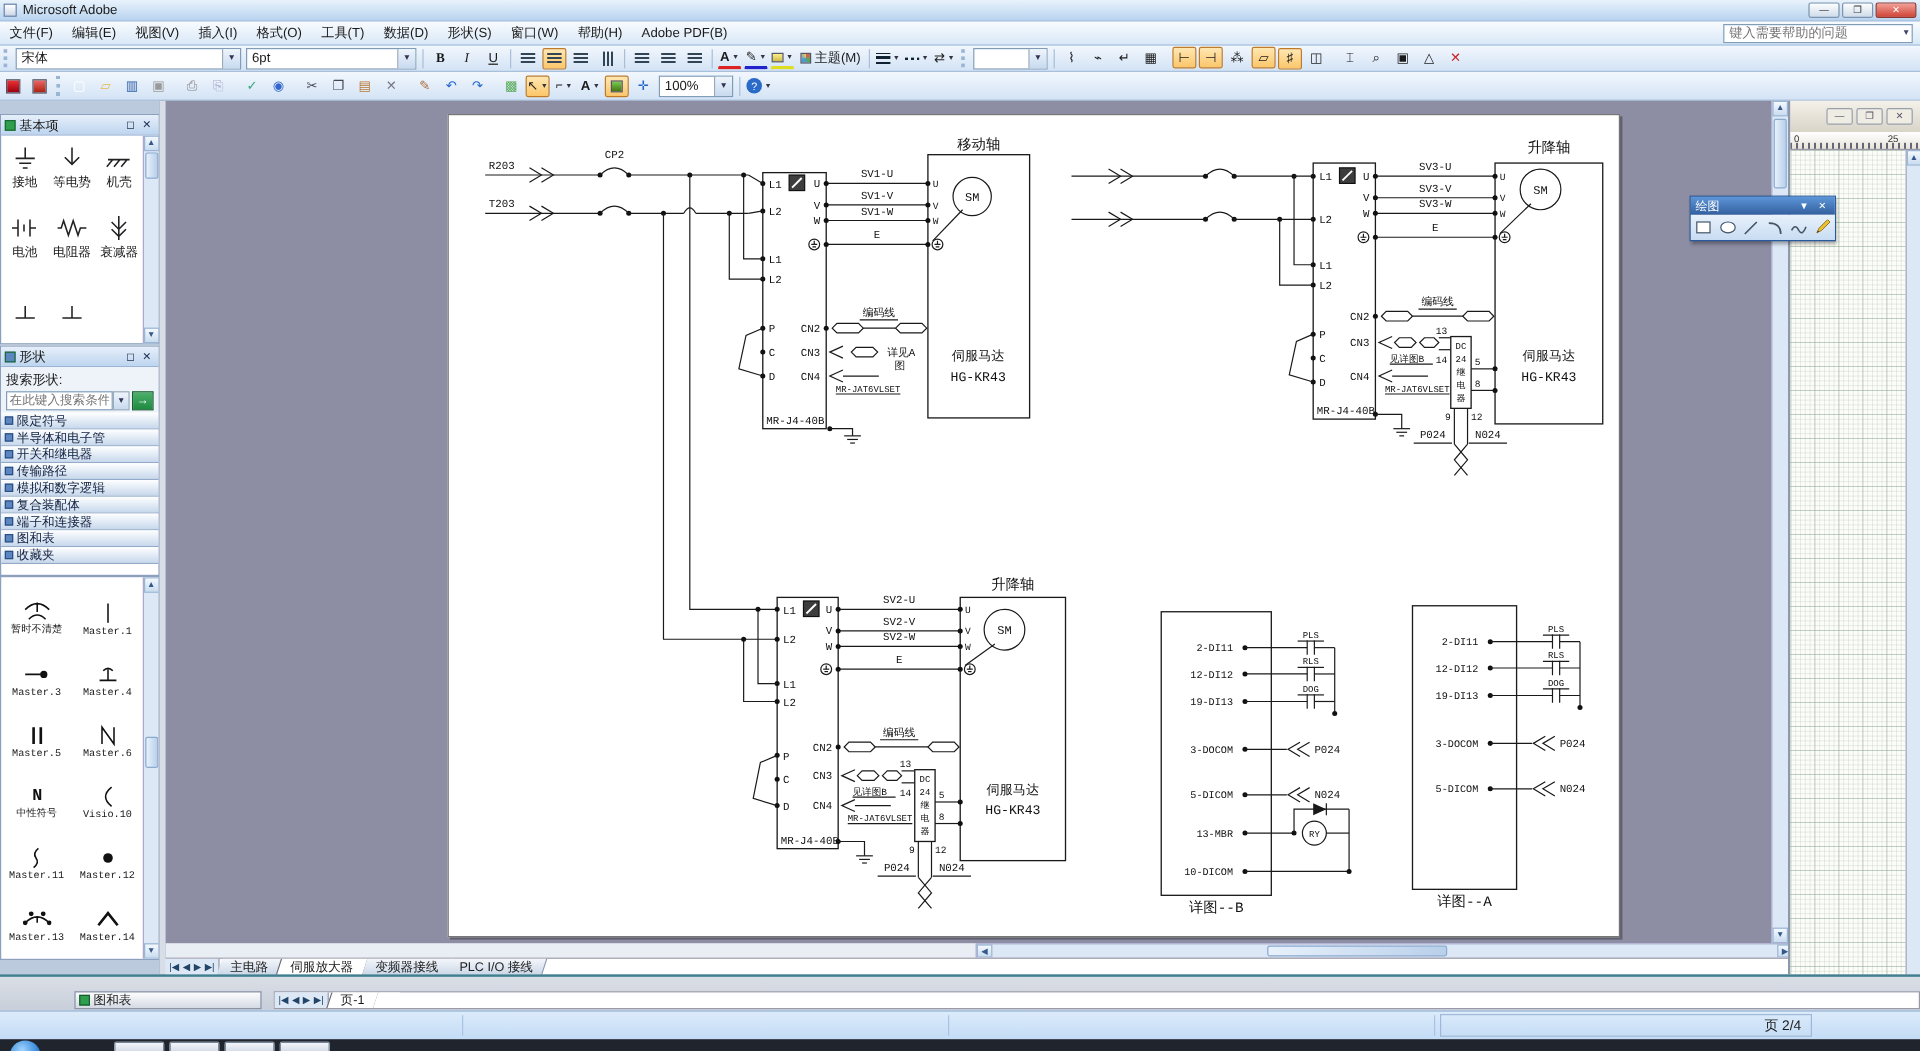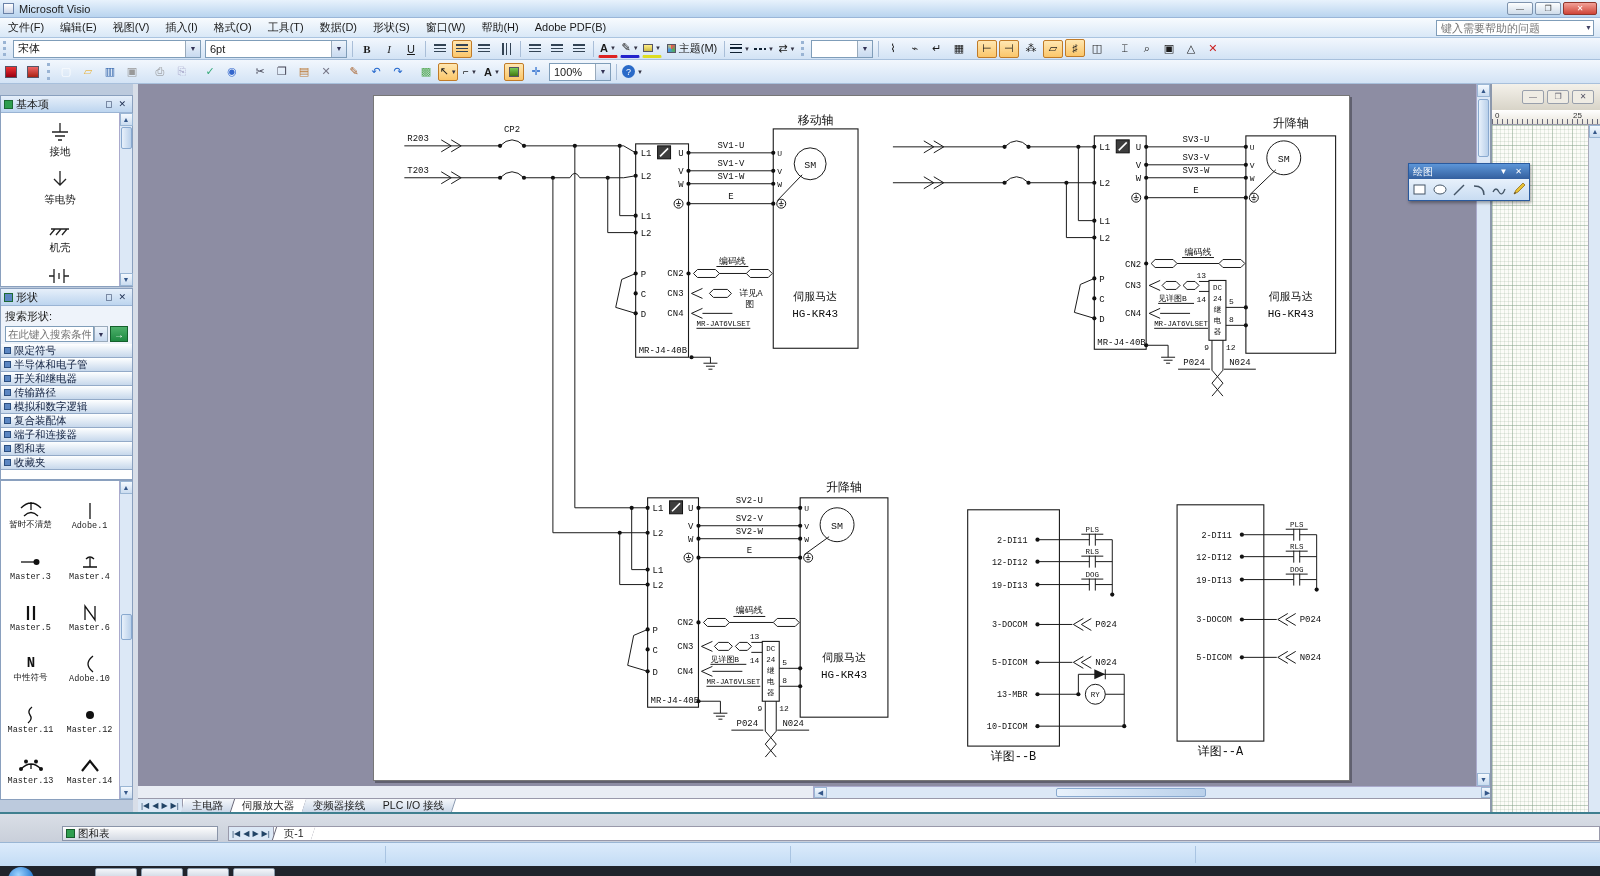--- a/index.html
+++ b/index.html
@@ -58,21 +58,21 @@
   .workspace { position:relative; height:728px; background:#a9aebd; }
 
   
   .dock { position:absolute; left:0; top:0; width:133px; height:728px; background:#bccadd; }
   .panel { position:absolute; left:0; width:133px; background:#fff; border:1px solid #8aa0be; }
   .ptitle { height:17px; background:linear-gradient(#e6effa,#bdd5ef); display:flex; align-items:center;
     padding:0 3px; border-bottom:1px solid #9ab4d4; font-size:11px; }
   .ptitle .picon { width:9px; height:9px; background:#2f9e4f; border:1px solid #1c6a33; margin-right:3px; }
   .ptitle .pbtn { margin-left:auto; color:#235; font-size:9px; padding:0 3px; }
   .ptitle .pbtn + .pbtn { margin-left:0; }
-  .shape-grid { display:grid; grid-template-columns:1fr; }
+  .shape-grid { display:grid; grid-template-columns:1fr 1fr 1fr; }
   .shape-cell { height:48px; display:flex; flex-direction:column; align-items:center; justify-content:flex-end;
     padding-bottom:2px; font-size:10.5px; }
   .shape-cell svg { margin-bottom:1px; }
   .vscroll { position:absolute; right:0; top:17px; bottom:0; width:13px; background:#dce8f6;
     border-left:1px solid #aac; display:flex; flex-direction:column; align-items:center; }
   .sarr { width:13px; height:13px; font-size:7px; color:#35588a; display:flex; align-items:center; justify-content:center;
     background:linear-gradient(#f4f9fe,#cadcf0); border:1px solid #9ab6d4; }
   .sthumb { width:11px; background:linear-gradient(90deg,#e8f1fb,#b9d0ea); border:1px solid #89a9cf; border-radius:2px; }
 
   .search-area { padding:3px 4px 2px 4px; background:#eef3fa; font-size:11px; }
@@ -169,21 +169,21 @@
   .dbox { fill:#fff; stroke:#1a1a1a; stroke-width:1.1; }
   .dt { fill:#111; font-family:"Liberation Mono","DejaVu Sans Mono","DejaVu Sans",sans-serif; }
 </style>
 </head>
 <body>
 
 <div id="app">
 
   <div class="titlebar">
     <span class="appicon"></span>
-    <span>Microsoft Visio</span>
+    <span>Microsoft Adobe</span>
     <span class="winbtns">
       <span class="winbtn">—</span>
       <span class="winbtn">❐</span>
       <span class="winbtn close">✕</span>
     </span>
   </div>
 
   <div class="menubar">
     <span id="menu-items"><span class="menuitem">文件(F)</span><span class="menuitem">编辑(E)</span><span class="menuitem">视图(V)</span><span class="menuitem">插入(I)</span><span class="menuitem">格式(O)</span><span class="menuitem">工具(T)</span><span class="menuitem">数据(D)</span><span class="menuitem">形状(S)</span><span class="menuitem">窗口(W)</span><span class="menuitem">帮助(H)</span><span class="menuitem">Adobe PDF(B)</span></span>
     <span class="helpbox">
@@ -402,21 +402,21 @@
             <div class="m-cell">
               <svg width="24" height="20">
                 <path d="M2,9 Q12,-1 22,9 M12,3 V11 M5,17 Q12,10 19,17" fill="none" stroke="#111" stroke-width="1.3"></path>
               </svg>
               <span>暂时不清楚</span>
             </div>
             <div class="m-cell">
               <svg width="24" height="20">
                 <path d="M12,2 V18" fill="none" stroke="#111" stroke-width="1.3"></path>
               </svg>
-              <span>Adobe.1</span>
+              <span>Master.1</span>
             </div>
             <div class="m-cell">
               <svg width="24" height="20">
                 <path d="M2,10 H15" fill="none" stroke="#111" stroke-width="1.3"></path>
                 <circle cx="17.5" cy="10" r="3" fill="#111"></circle>
               </svg>
               <span>Master.3</span>
             </div>
             <div class="m-cell">
               <svg width="24" height="20">
@@ -439,21 +439,21 @@
             <div class="m-cell">
               <svg width="24" height="20">
                 <text x="12" y="15" text-anchor="middle" font-size="14" font-weight="bold" fill="#111">N</text>
               </svg>
               <span>中性符号</span>
             </div>
             <div class="m-cell">
               <svg width="24" height="20">
                 <path d="M15,2 Q5,10 15,18" fill="none" stroke="#111" stroke-width="1.3"></path>
               </svg>
-              <span>Adobe.10</span>
+              <span>Visio.10</span>
             </div>
             <div class="m-cell">
               <svg width="24" height="20">
                 <path d="M13,2 Q8,6 11,10 Q14,14 9,18" fill="none" stroke="#111" stroke-width="1.3"></path>
               </svg>
               <span>Master.11</span>
             </div>
             <div class="m-cell">
               <svg width="24" height="20">
                 <circle cx="12" cy="10" r="4" fill="#111"></circle>
@@ -1029,20 +1029,23 @@
       <span class="sheet-tab" style="background:#fff;border-right:none;flex:0 0 14px">
           <span></span>
         </span>
     </div>
   </div>
 
   <div class="statusbar">
     <span class="statseg" style="left:385px"></span>
     <span class="statseg" style="left:790px"></span>
     <span class="statseg" style="left:1195px"></span>
+    <div class="pagebox">
+      <span>页 2/4</span>
+    </div>
   </div>
 
   <div class="taskbar">
     <span class="orb"></span>
     <span class="taskbtn" style="left:95px"></span>
     <span class="taskbtn" style="left:141px"></span>
     <span class="taskbtn" style="left:187px"></span>
     <span class="taskbtn" style="left:233px"></span>
   </div>
 </div>

